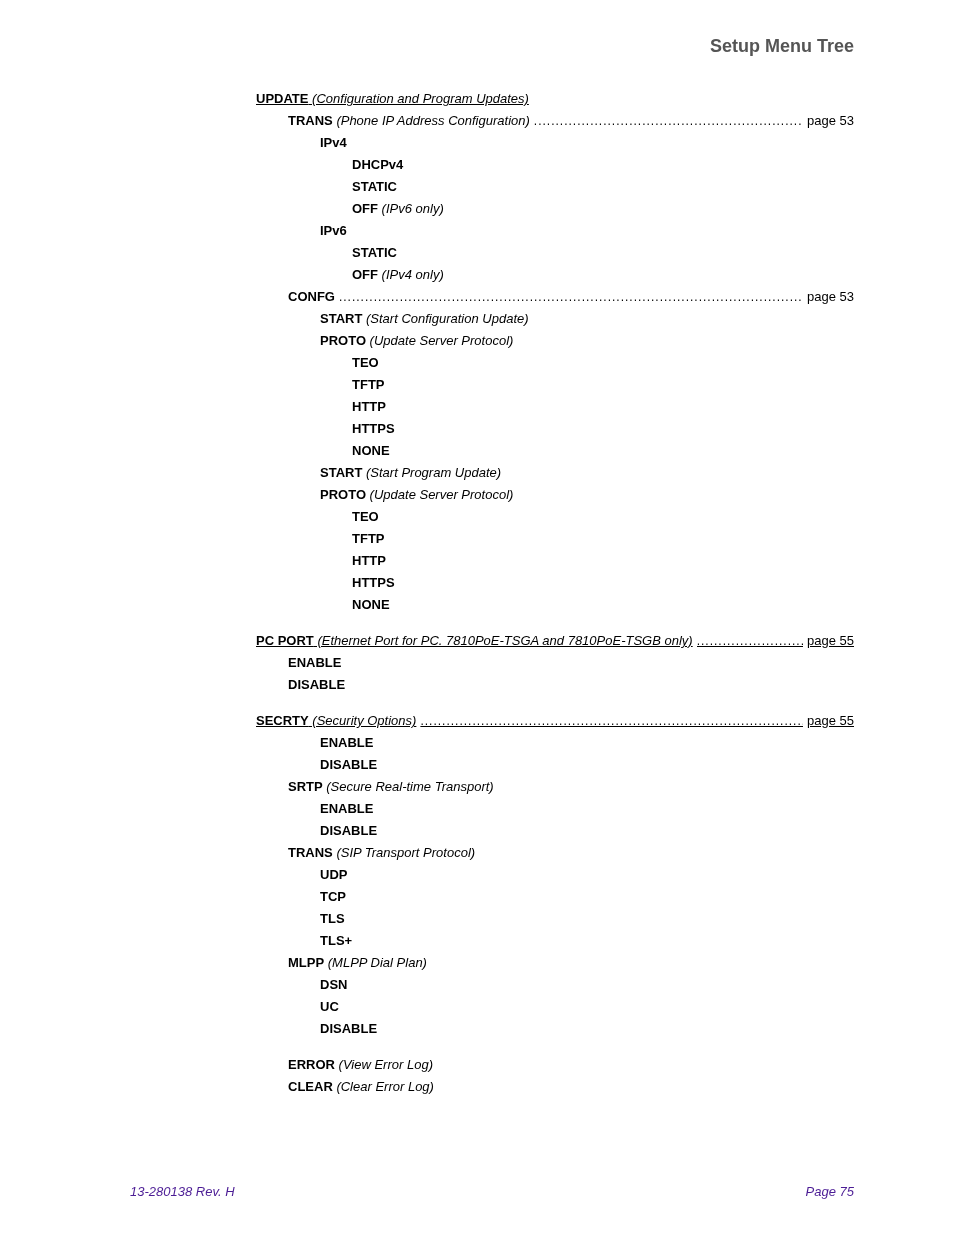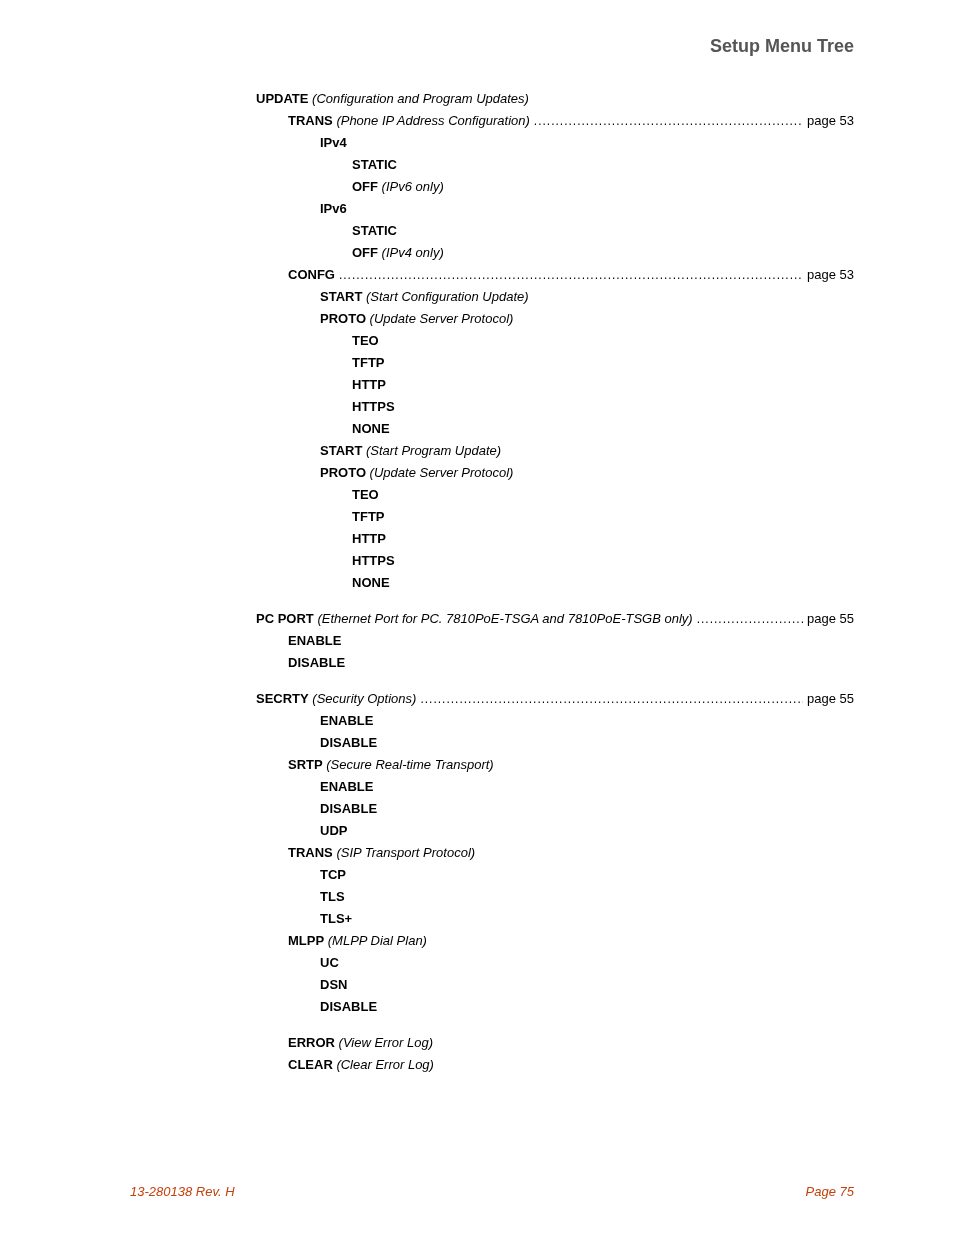--- a/index.html
+++ b/index.html
@@ -38,35 +38,35 @@
     overflow: hidden;
     white-space: nowrap;
     letter-spacing: 1px;
     margin: 0 4px;
     font-size: 12px;
   }
   .leader::after {
     content: "..............................................................................................................................................................";
   }
   .pageref { white-space: nowrap; }
-  .lvl0 { padding-left: 0px; }
+  .lvl0 { padding-left: 0px; text-decoration: underline; }
   .lvl1 { padding-left: 32px; }
   .lvl2 { padding-left: 64px; text-align: center; }
   .lvl3 { padding-left: 96px; }
   .block-gap { height: 14px; }
   .footer {
     position: absolute;
     bottom: 36px;
     left: 130px;
     right: 100px;
     display: flex;
     justify-content: space-between;
     font-style: italic;
     font-size: 13px;
-    color: #c2410c;
+    color: #4c1d95;
     text-align: right;
   }
 </style>
 </head>
 <body>
 
 <div class="header-title">Setup Menu Tree</div>
 
 <div class="content" id="content-root">
     <div class="line lvl0">
@@ -74,20 +74,23 @@
     </div>
     <div class="line lvl1">
       <span class="label-part"><span class="bold">TRANS</span><span class="italic">  (Phone IP Address Configuration) </span></span>
       <span class="leader"></span>
       <span class="pageref">page 53</span>
     </div>
     <div class="line lvl2">
       <span class="label-part"><span class="bold">IPv4</span></span>
     </div>
     <div class="line lvl3">
+      <span class="label-part"><span class="bold">DHCPv4</span></span>
+    </div>
+    <div class="line lvl3">
       <span class="label-part"><span class="bold">STATIC</span></span>
     </div>
     <div class="line lvl3">
       <span class="label-part"><span class="bold">OFF</span><span class="italic"> (IPv6 only)</span></span>
     </div>
     <div class="line lvl2">
       <span class="label-part"><span class="bold">IPv6</span></span>
     </div>
     <div class="line lvl3">
       <span class="label-part"><span class="bold">STATIC</span></span>
@@ -168,43 +171,43 @@
     </div>
     <div class="line lvl1">
       <span class="label-part"><span class="bold">SRTP</span><span class="italic">  (Secure Real-time Transport)</span></span>
     </div>
     <div class="line lvl2">
       <span class="label-part"><span class="bold">ENABLE</span></span>
     </div>
     <div class="line lvl2">
       <span class="label-part"><span class="bold">DISABLE</span></span>
     </div>
+    <div class="line lvl1">
+      <span class="label-part"><span class="bold">TRANS</span><span class="italic">  (SIP Transport Protocol)</span></span>
+    </div>
     <div class="line lvl2">
       <span class="label-part"><span class="bold">UDP</span></span>
     </div>
-    <div class="line lvl1">
-      <span class="label-part"><span class="bold">TRANS</span><span class="italic">  (SIP Transport Protocol)</span></span>
-    </div>
     <div class="line lvl2">
       <span class="label-part"><span class="bold">TCP</span></span>
     </div>
     <div class="line lvl2">
       <span class="label-part"><span class="bold">TLS</span></span>
     </div>
     <div class="line lvl2">
       <span class="label-part"><span class="bold">TLS+</span></span>
     </div>
     <div class="line lvl1">
       <span class="label-part"><span class="bold">MLPP</span><span class="italic">  (MLPP Dial Plan)</span></span>
     </div>
     <div class="line lvl2">
+      <span class="label-part"><span class="bold">DSN</span></span>
+    </div>
+    <div class="line lvl2">
       <span class="label-part"><span class="bold">UC</span></span>
-    </div>
-    <div class="line lvl2">
-      <span class="label-part"><span class="bold">DSN</span></span>
     </div>
     <div class="line lvl2">
       <span class="label-part"><span class="bold">DISABLE</span></span>
     </div>
     <div class="block-gap"></div>
     <div class="line lvl1">
       <span class="label-part"><span class="bold">ERROR</span><span class="italic">  (View Error Log)</span></span>
     </div>
     <div class="line lvl1">
       <span class="label-part"><span class="bold">CLEAR</span><span class="italic">  (Clear Error Log)</span></span>

